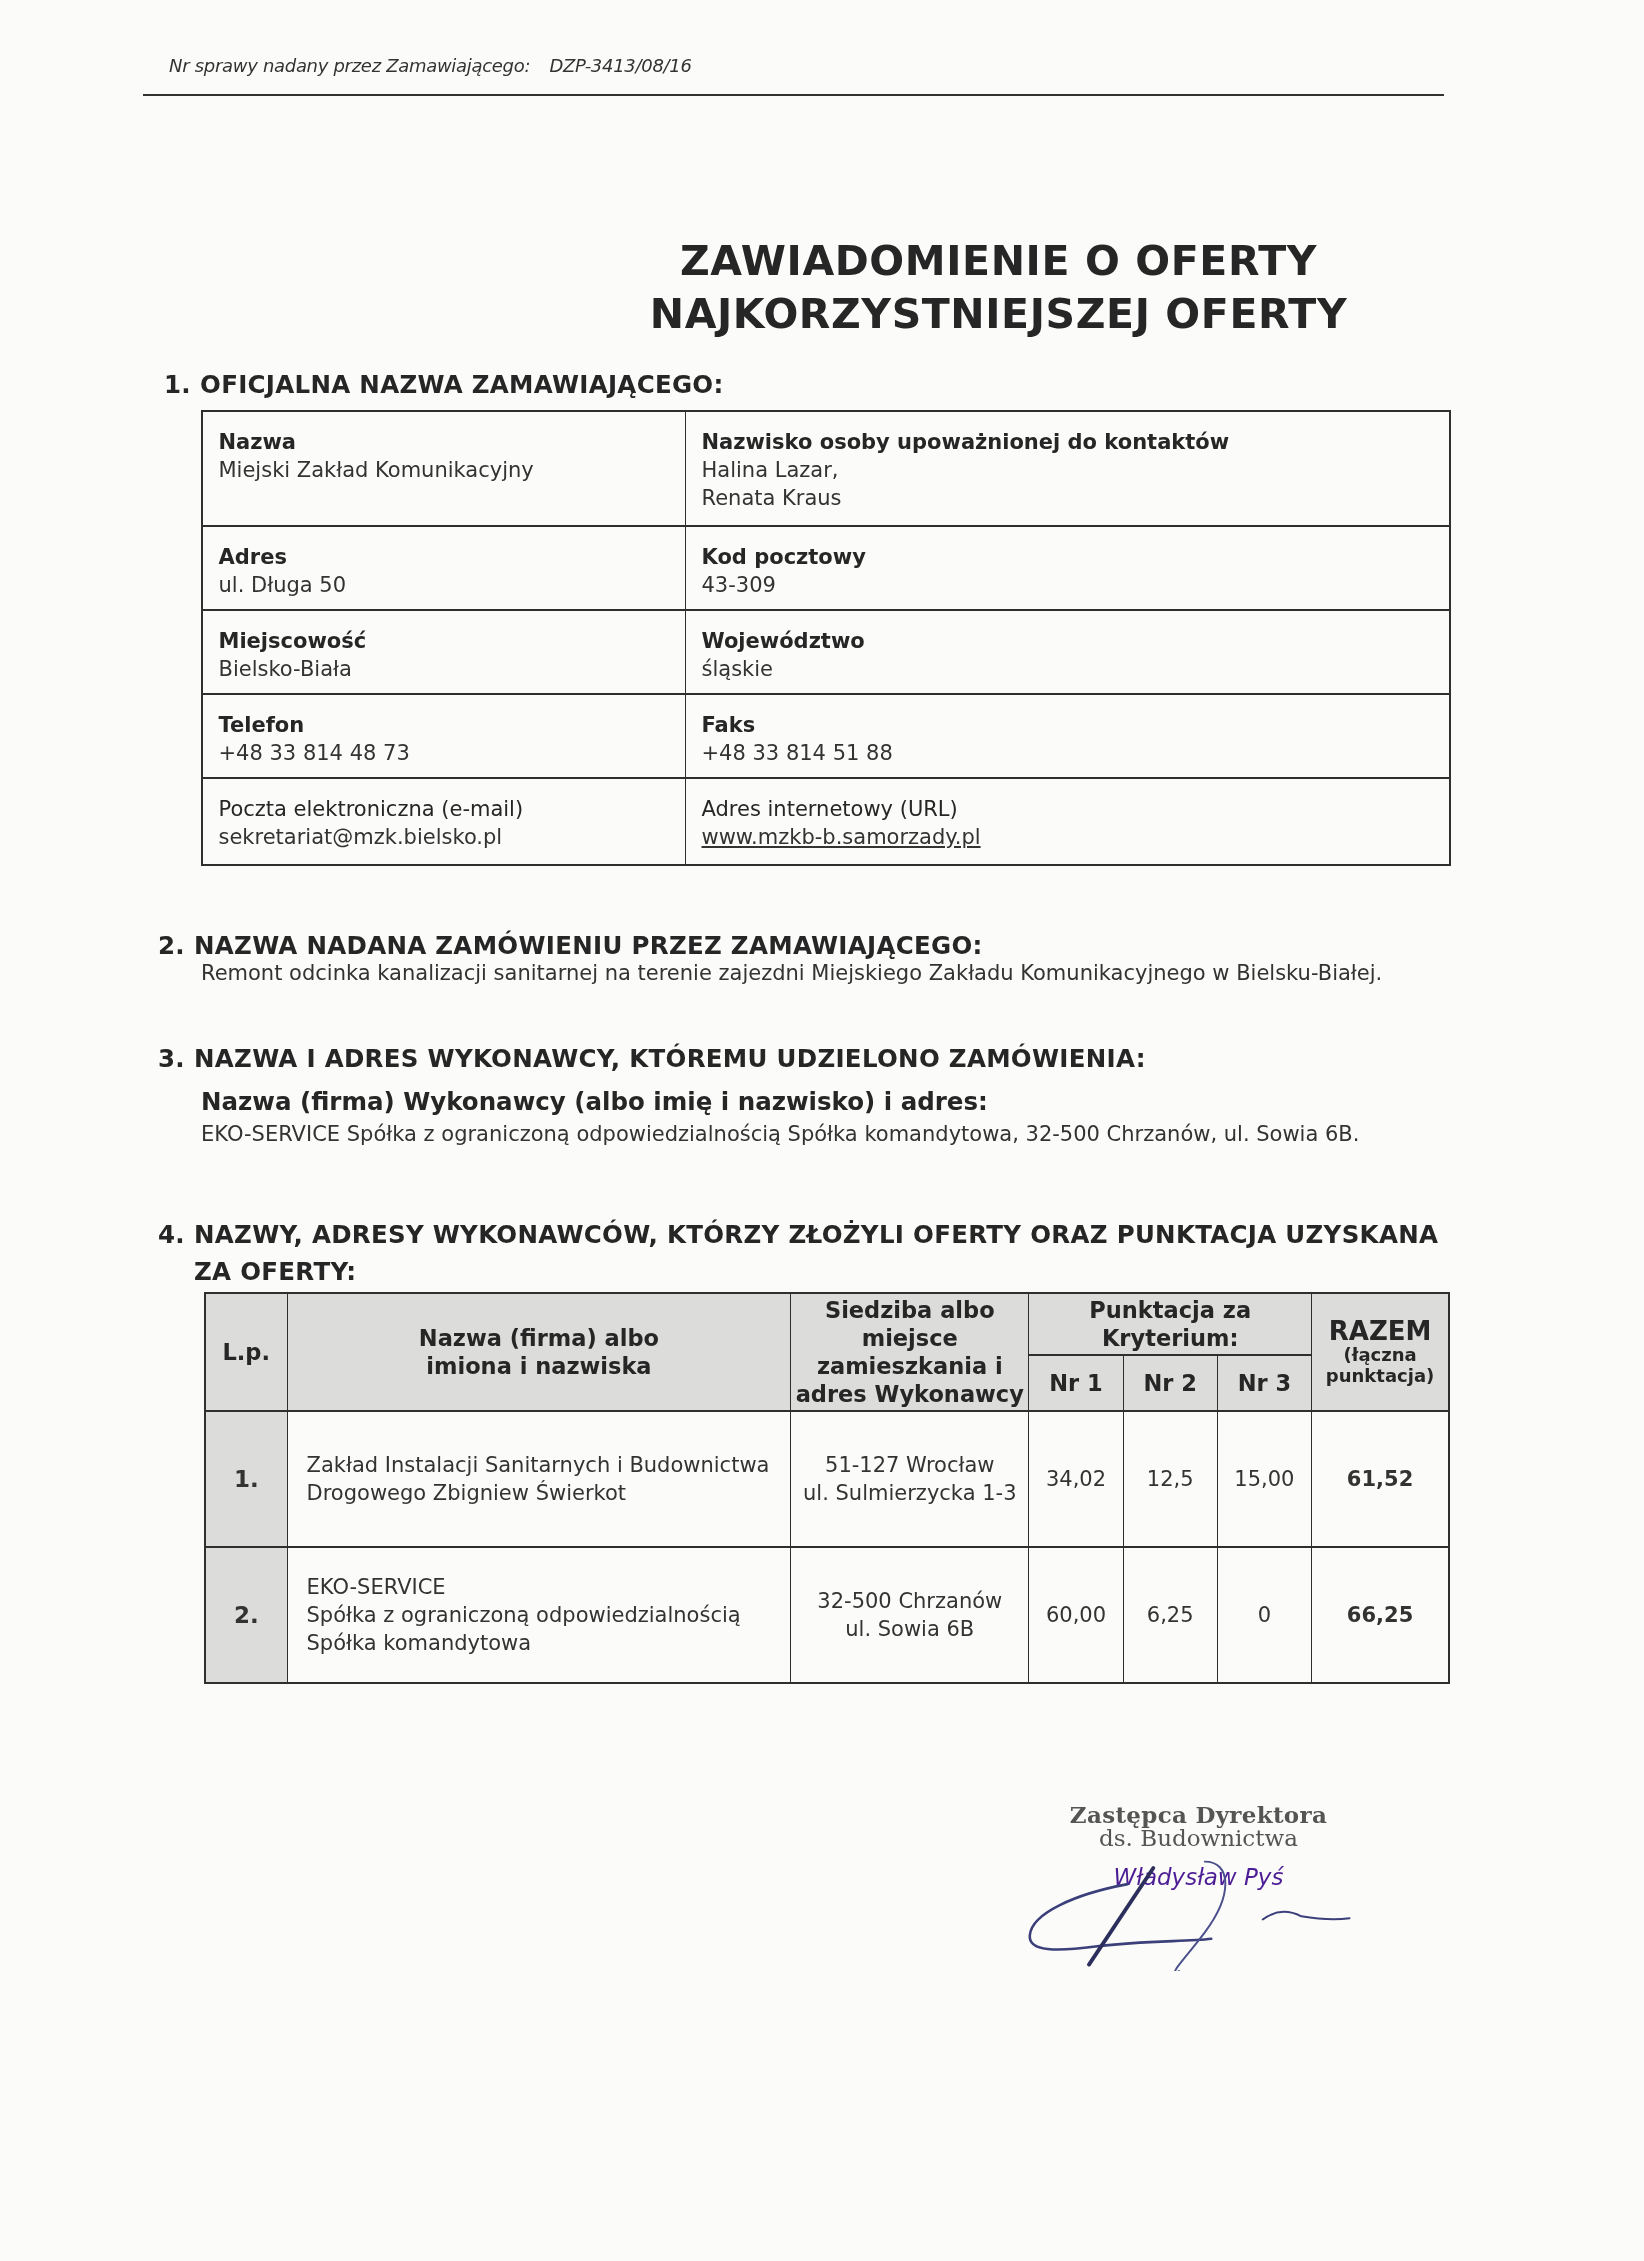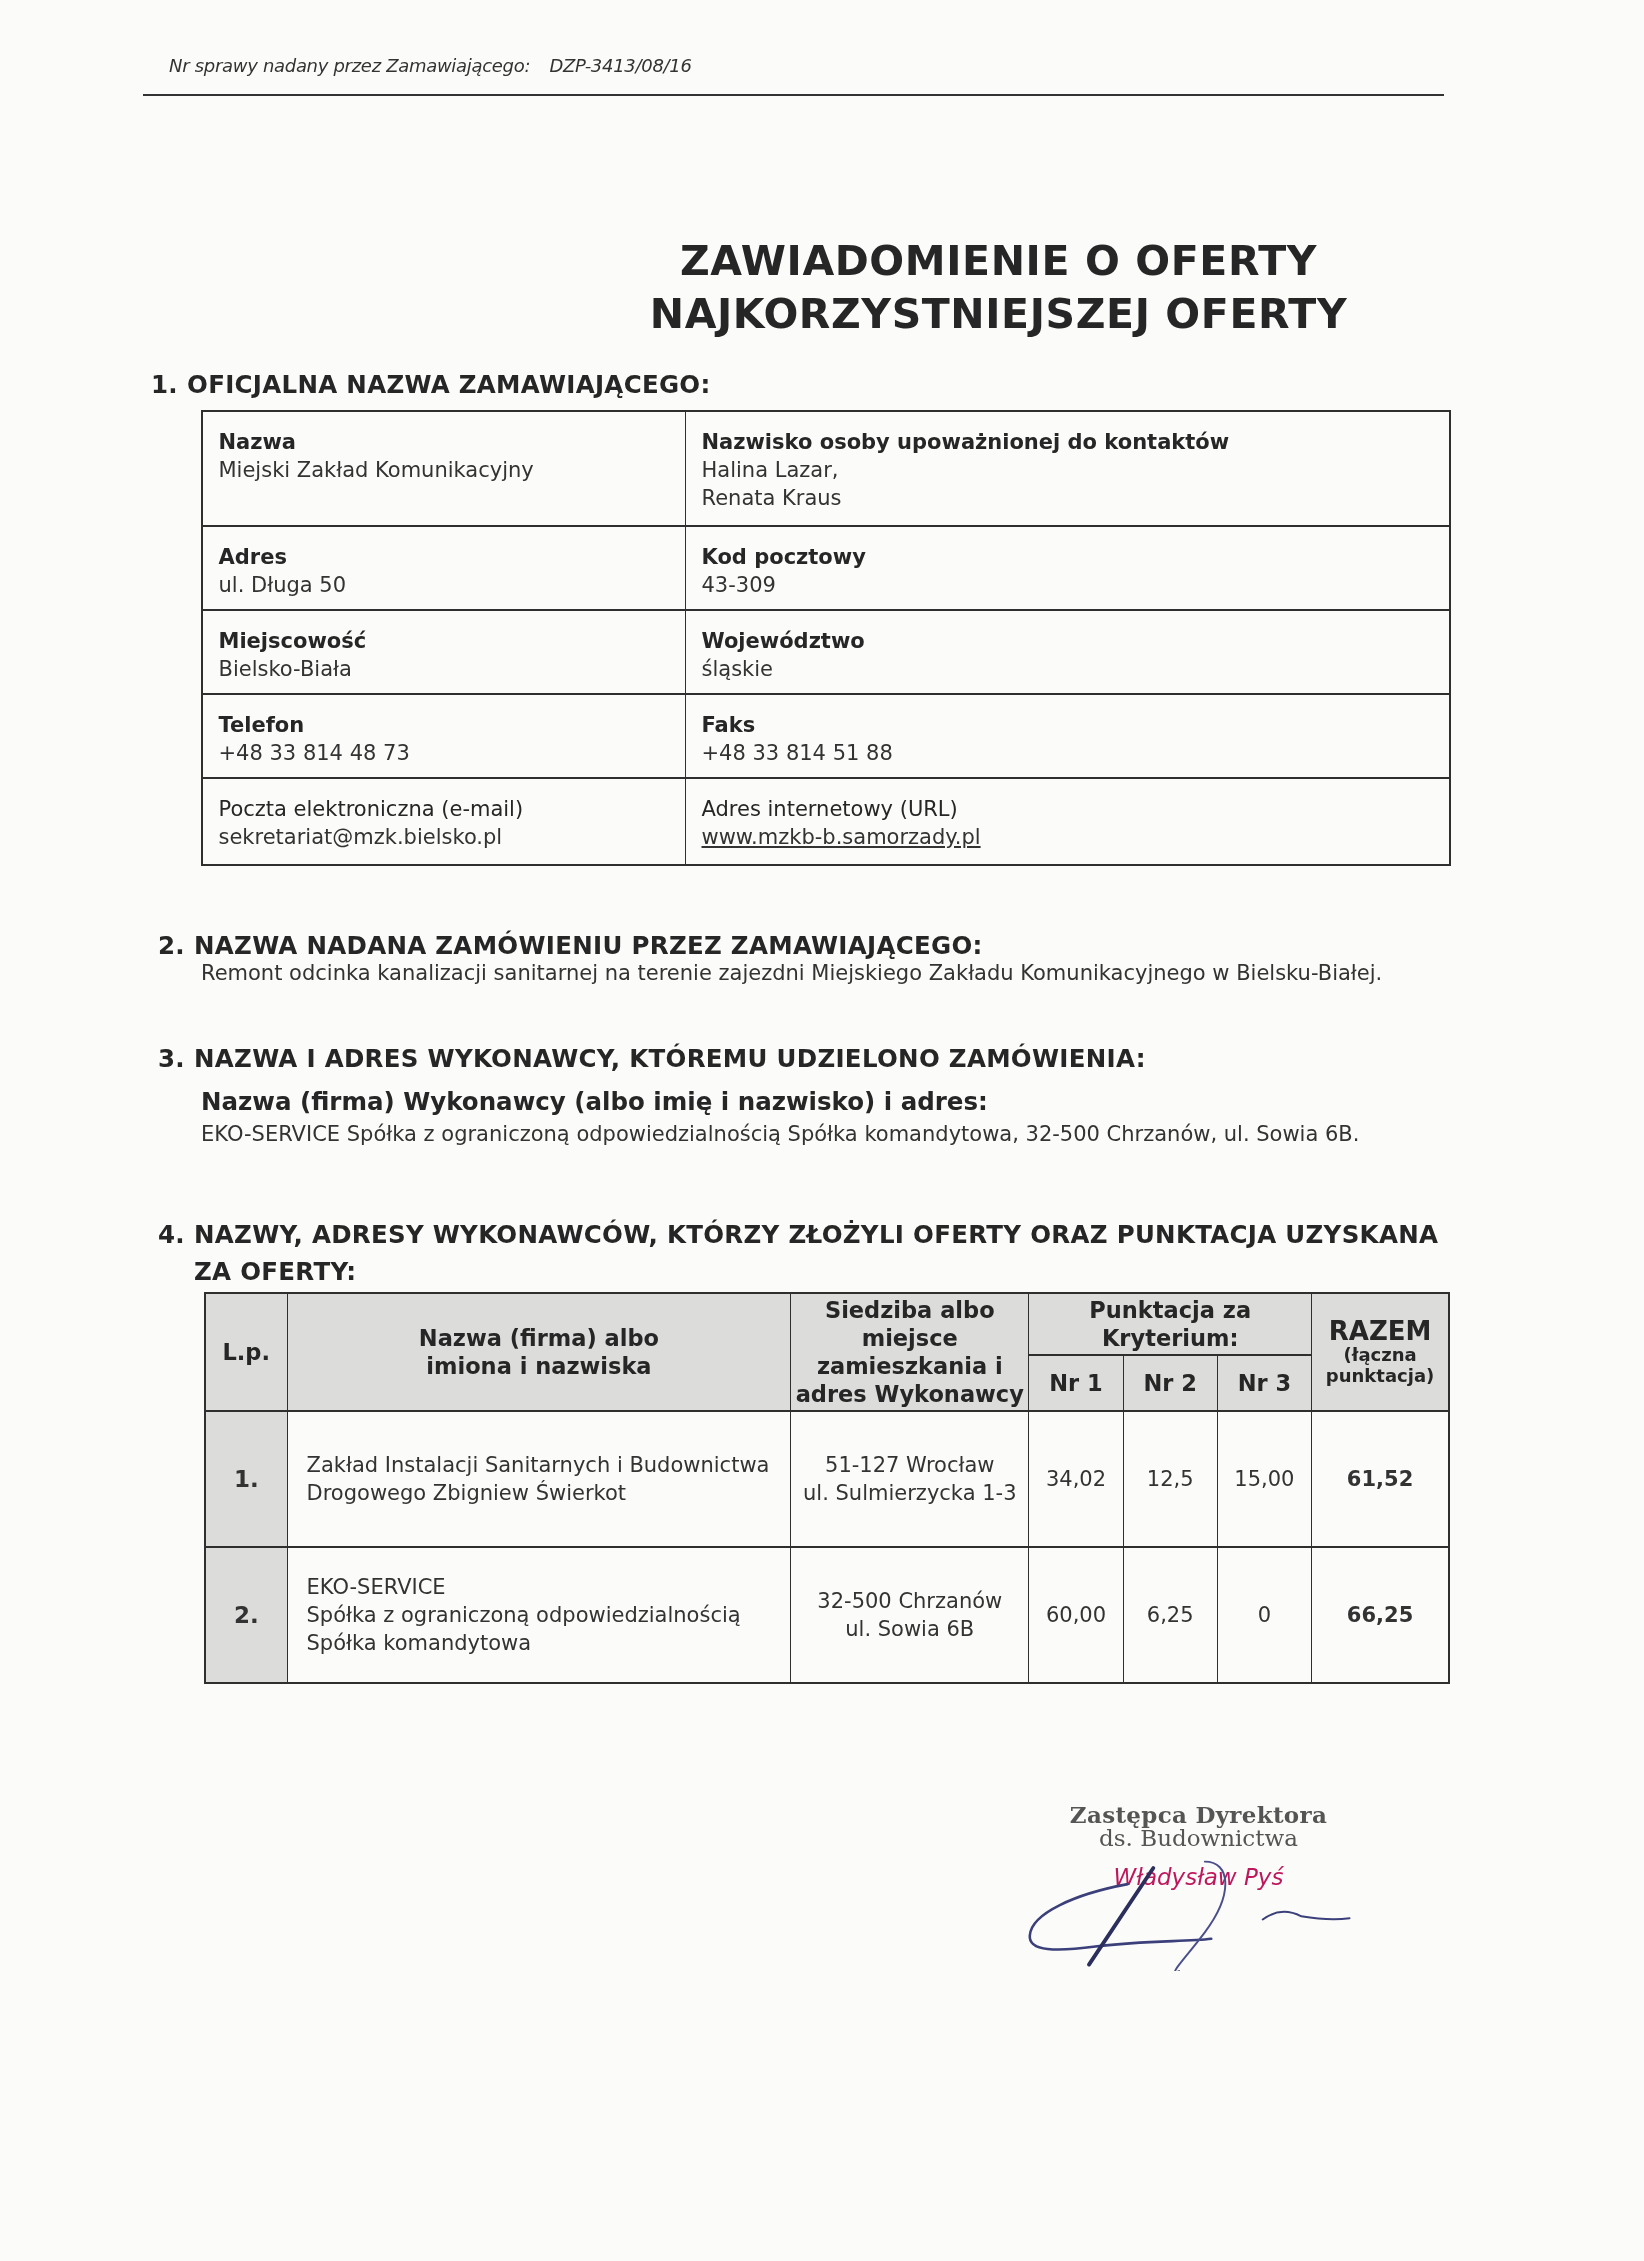--- a/index.html
+++ b/index.html
@@ -17,21 +17,21 @@
   .top-rule { left: 143px; top: 94px; width: 1301px; height: 1.9px; background: #333; }
 
   .title {
     left: 580px; top: 235px; width: 837px; text-align: center;
     font-size: 41px; font-weight: bold; line-height: 53px; color: #262626;
     font-family: "DejaVu Sans", sans-serif; letter-spacing: 0.6px;
   }
   .h-section { font-weight: bold; font-size: 24.5px; color: #262626; font-family: "DejaVu Sans", sans-serif; letter-spacing: 0.3px; }
   .h-section .num { display: inline-block; width: 36px; }
 
-  .s1 { left: 151px; top: 370px; }
+  .s1 { left: 164px; top: 370px; }
   table.contact {
     position: absolute; left: 201px; top: 410px; width: 1250px;
     border-collapse: collapse; border: 2.6px solid #2f2f2f;
   }
   table.contact td {
     border-top: 2.6px solid #2f2f2f; border-bottom: 2.6px solid #2f2f2f;
     vertical-align: top; padding: 15.5px 15.5px 10.3px 15.5px; font-size: 21px; line-height: 28px;
   }
   table.contact td.l { width: 451px; border-right: 1.3px solid #2f2f2f; }
   table.contact .lbl { font-weight: bold; color: #262626; }
@@ -64,21 +64,21 @@
   table.offers td { font-size: 21px; line-height: 28px; color: #333; height: 132px; border-bottom: 2.6px solid #2f2f2f; }
   table.offers td.lp { background: #dcdcda; font-weight: bold; font-size: 23px; width: 80px; }
   table.offers td.name { text-align: left; padding-left: 19px; width: 496px; }
   table.offers td.addr { width: 238px; }
   table.offers td.score { width: 93px; }
   table.offers td.total { font-weight: bold; width: 135px; }
 
   .sig { left: 1031px; top: 1801px; width: 335px; text-align: center; font-family: "DejaVu Serif", serif; color: #555; }
   .sig .role1 { font-size: 23px; font-weight: bold; letter-spacing: 0.3px; }
   .sig .role2 { font-size: 23px; margin-top: -2.6px; }
-  .sig .name { font-family: "DejaVu Sans", sans-serif; font-style: italic; font-size: 23px; color: #be185d; margin-top: 13px; }
+  .sig .name { font-family: "DejaVu Sans", sans-serif; font-style: italic; font-size: 23px; color: #4c1d95; margin-top: 13px; }
   .sig-scribble { left: 1018px; top: 1823px; width: 335px; height: 148px; pointer-events: none; }
 </style>
 </head>
 <body>
 
 <div class="abs case-ref">
   <span>Nr sprawy nadany przez Zamawiającego:</span><span class="code">DZP-3413/08/16</span>
 </div>
 <div class="abs top-rule"></div>
 

